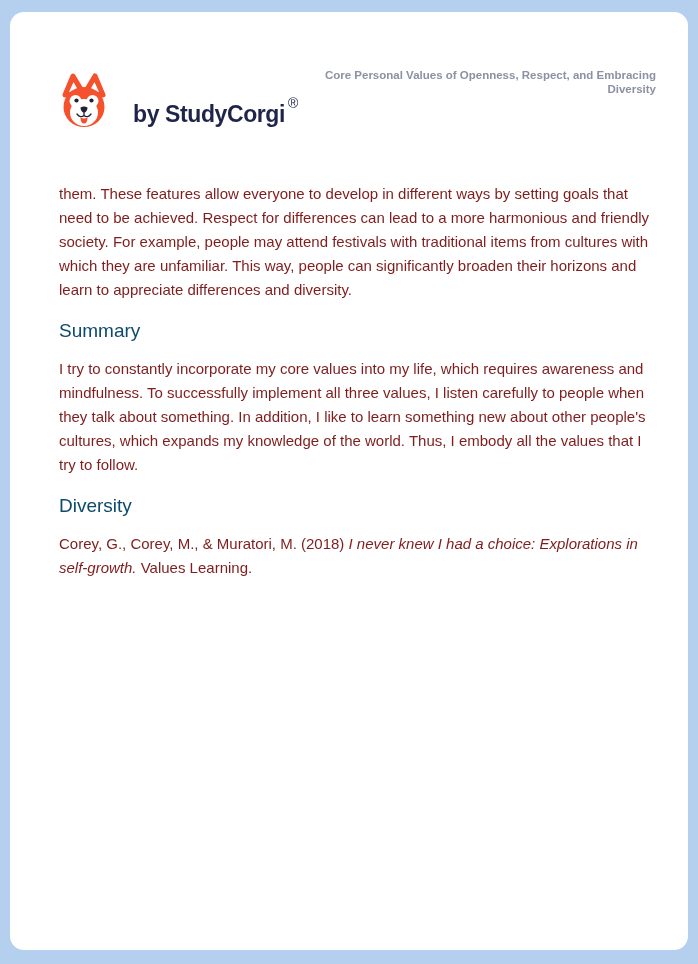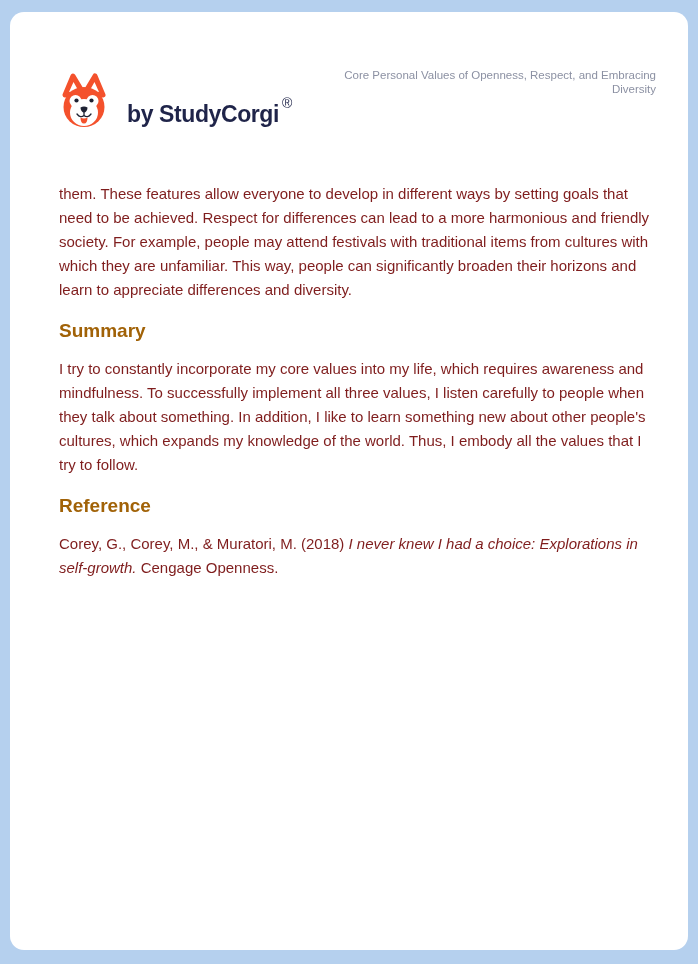--- a/index.html
+++ b/index.html
@@ -28,21 +28,21 @@
   
   .header {
     display: flex;
     justify-content: space-between;
     align-items: flex-start;
     margin-bottom: 54px;
   }
   .brand {
     display: flex;
     align-items: flex-end;
-    gap: 18px;
+    gap: 24px;
   }
   .logo svg { display: block; }
   .brand-name {
     display: inline-flex;
     align-items: flex-end;
     padding-bottom: 2px;
   }
   .brand-name .name {
     font-size: 23px;
     font-weight: bold;
@@ -59,21 +59,21 @@
     margin-top: -7px;
     line-height: 1;
   }
   .doc-meta {
     width: 332px;
     text-align: right;
     margin-top: -4px;
   }
   .doc-title {
     font-size: 11.5px;
-    font-weight: normal;
+    font-weight: bold;
     color: #8C91A3;
     line-height: 14px;
   }
   .doc-url {
     display: block;
     margin-top: 6px;
     font-size: 10.5px;
     color: #9AA1B1;
     line-height: 13px;
     text-decoration: none;
@@ -84,22 +84,22 @@
   .body-text {
     margin: 0;
     font-size: 15px;
     line-height: 24px;
     color: #7f1d1d;
   }
   .section-heading {
     margin: 17px 0 14px 0;
     font-size: 19px;
     line-height: 24px;
-    font-weight: bold;
-    color: #a16207;
+    font-weight: normal;
+    color: #0c4a6e;
   }
   .reference em { font-style: italic; }
 </style>
 </head>
 <body>
 
 <div class="card">
 
   <header class="header">
     <div class="brand">
@@ -136,17 +136,17 @@
       <div class="doc-title">Core Personal Values of Openness, Respect, and Embracing Diversity</div>
     </div>
   </header>
 
   <main class="content">
     <p class="body-text">them. These features allow everyone to develop in different ways by setting goals that need to be achieved. Respect for differences can lead to a more harmonious and friendly society. For example, people may attend festivals with traditional items from cultures with which they are unfamiliar. This way, people can significantly broaden their horizons and learn to appreciate differences and diversity.</p>
 
     <h2 class="section-heading">Summary</h2>
     <p class="body-text">I try to constantly incorporate my core values into my life, which requires awareness and mindfulness. To successfully implement all three values, I listen carefully to people when they talk about something. In addition, I like to learn something new about other people's cultures, which expands my knowledge of the world. Thus, I embody all the values that I try to follow.</p>
 
-    <h2 class="section-heading">Reference</h2>
-    <p class="body-text reference"><span>Corey, G., Corey, M., &amp; Muratori, M. (2018) </span><em>I never knew I had a choice: Explorations in self-growth.</em><span> Cengage Openness.</span></p>
+    <h2 class="section-heading">Diversity</h2>
+    <p class="body-text reference"><span>Corey, G., Corey, M., &amp; Muratori, M. (2018) </span><em>I never knew I had a choice: Explorations in self-growth.</em><span> Values Learning.</span></p>
   </main>
 
 </div>
 
 </body></html>

